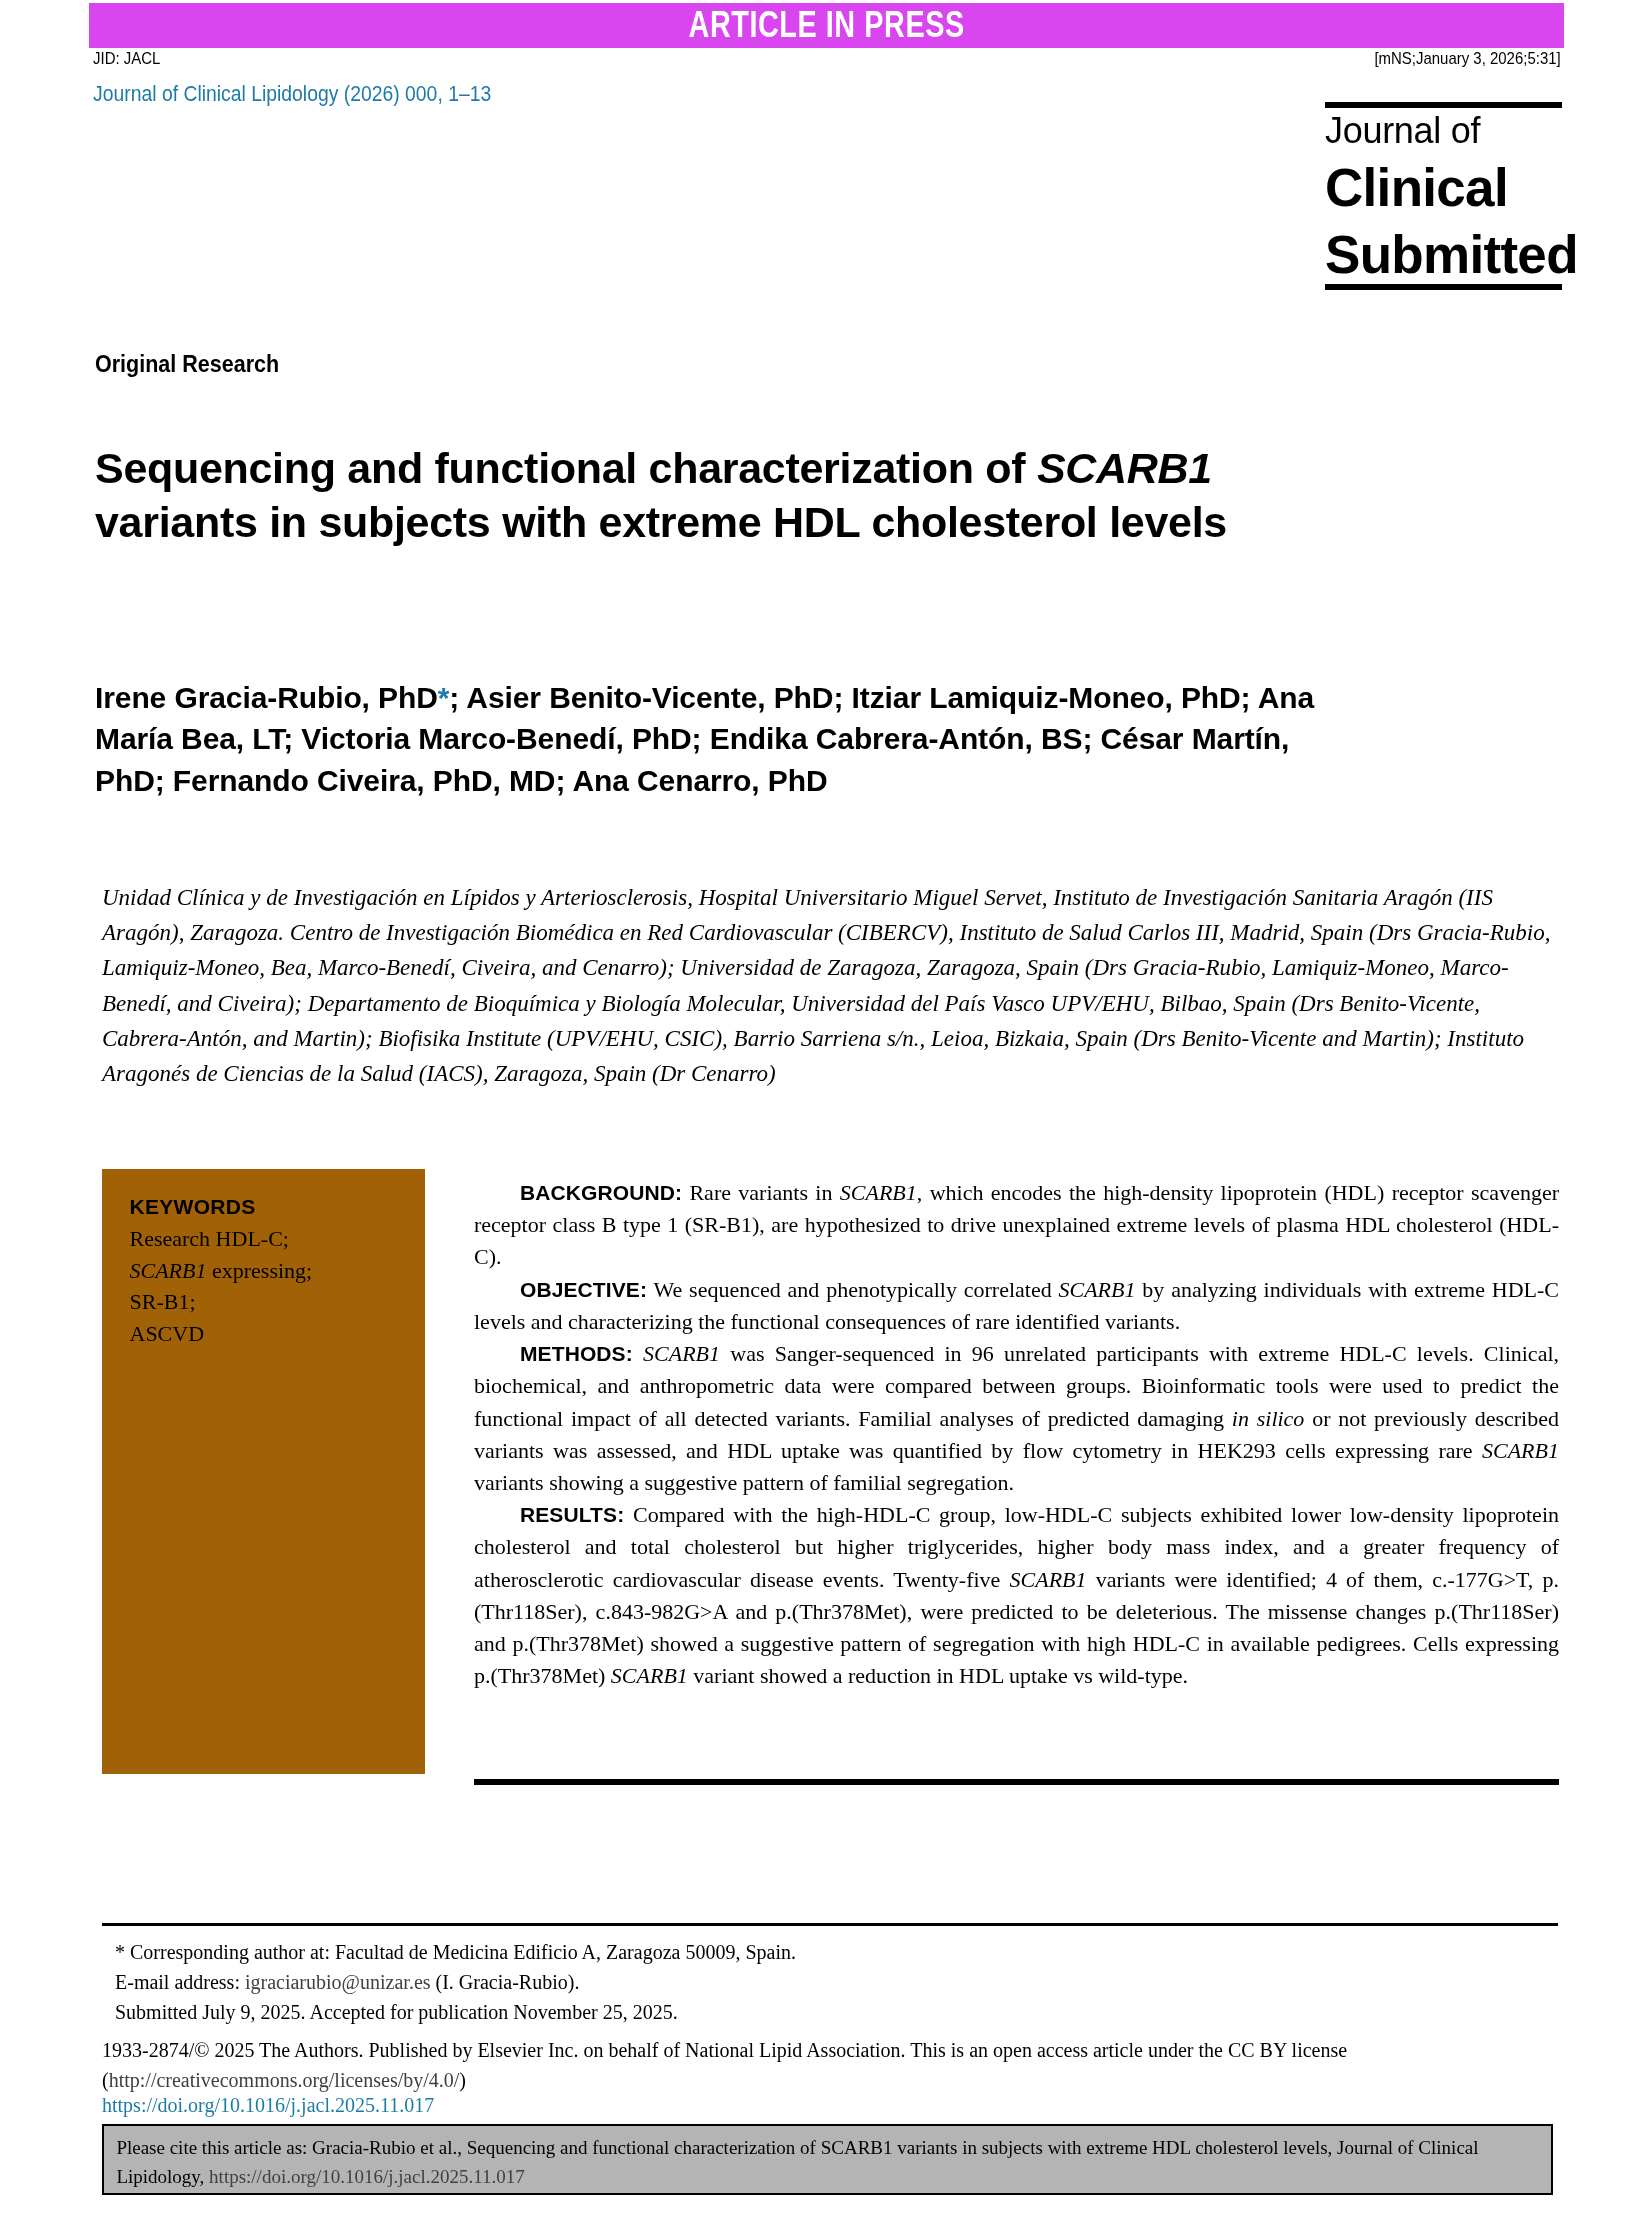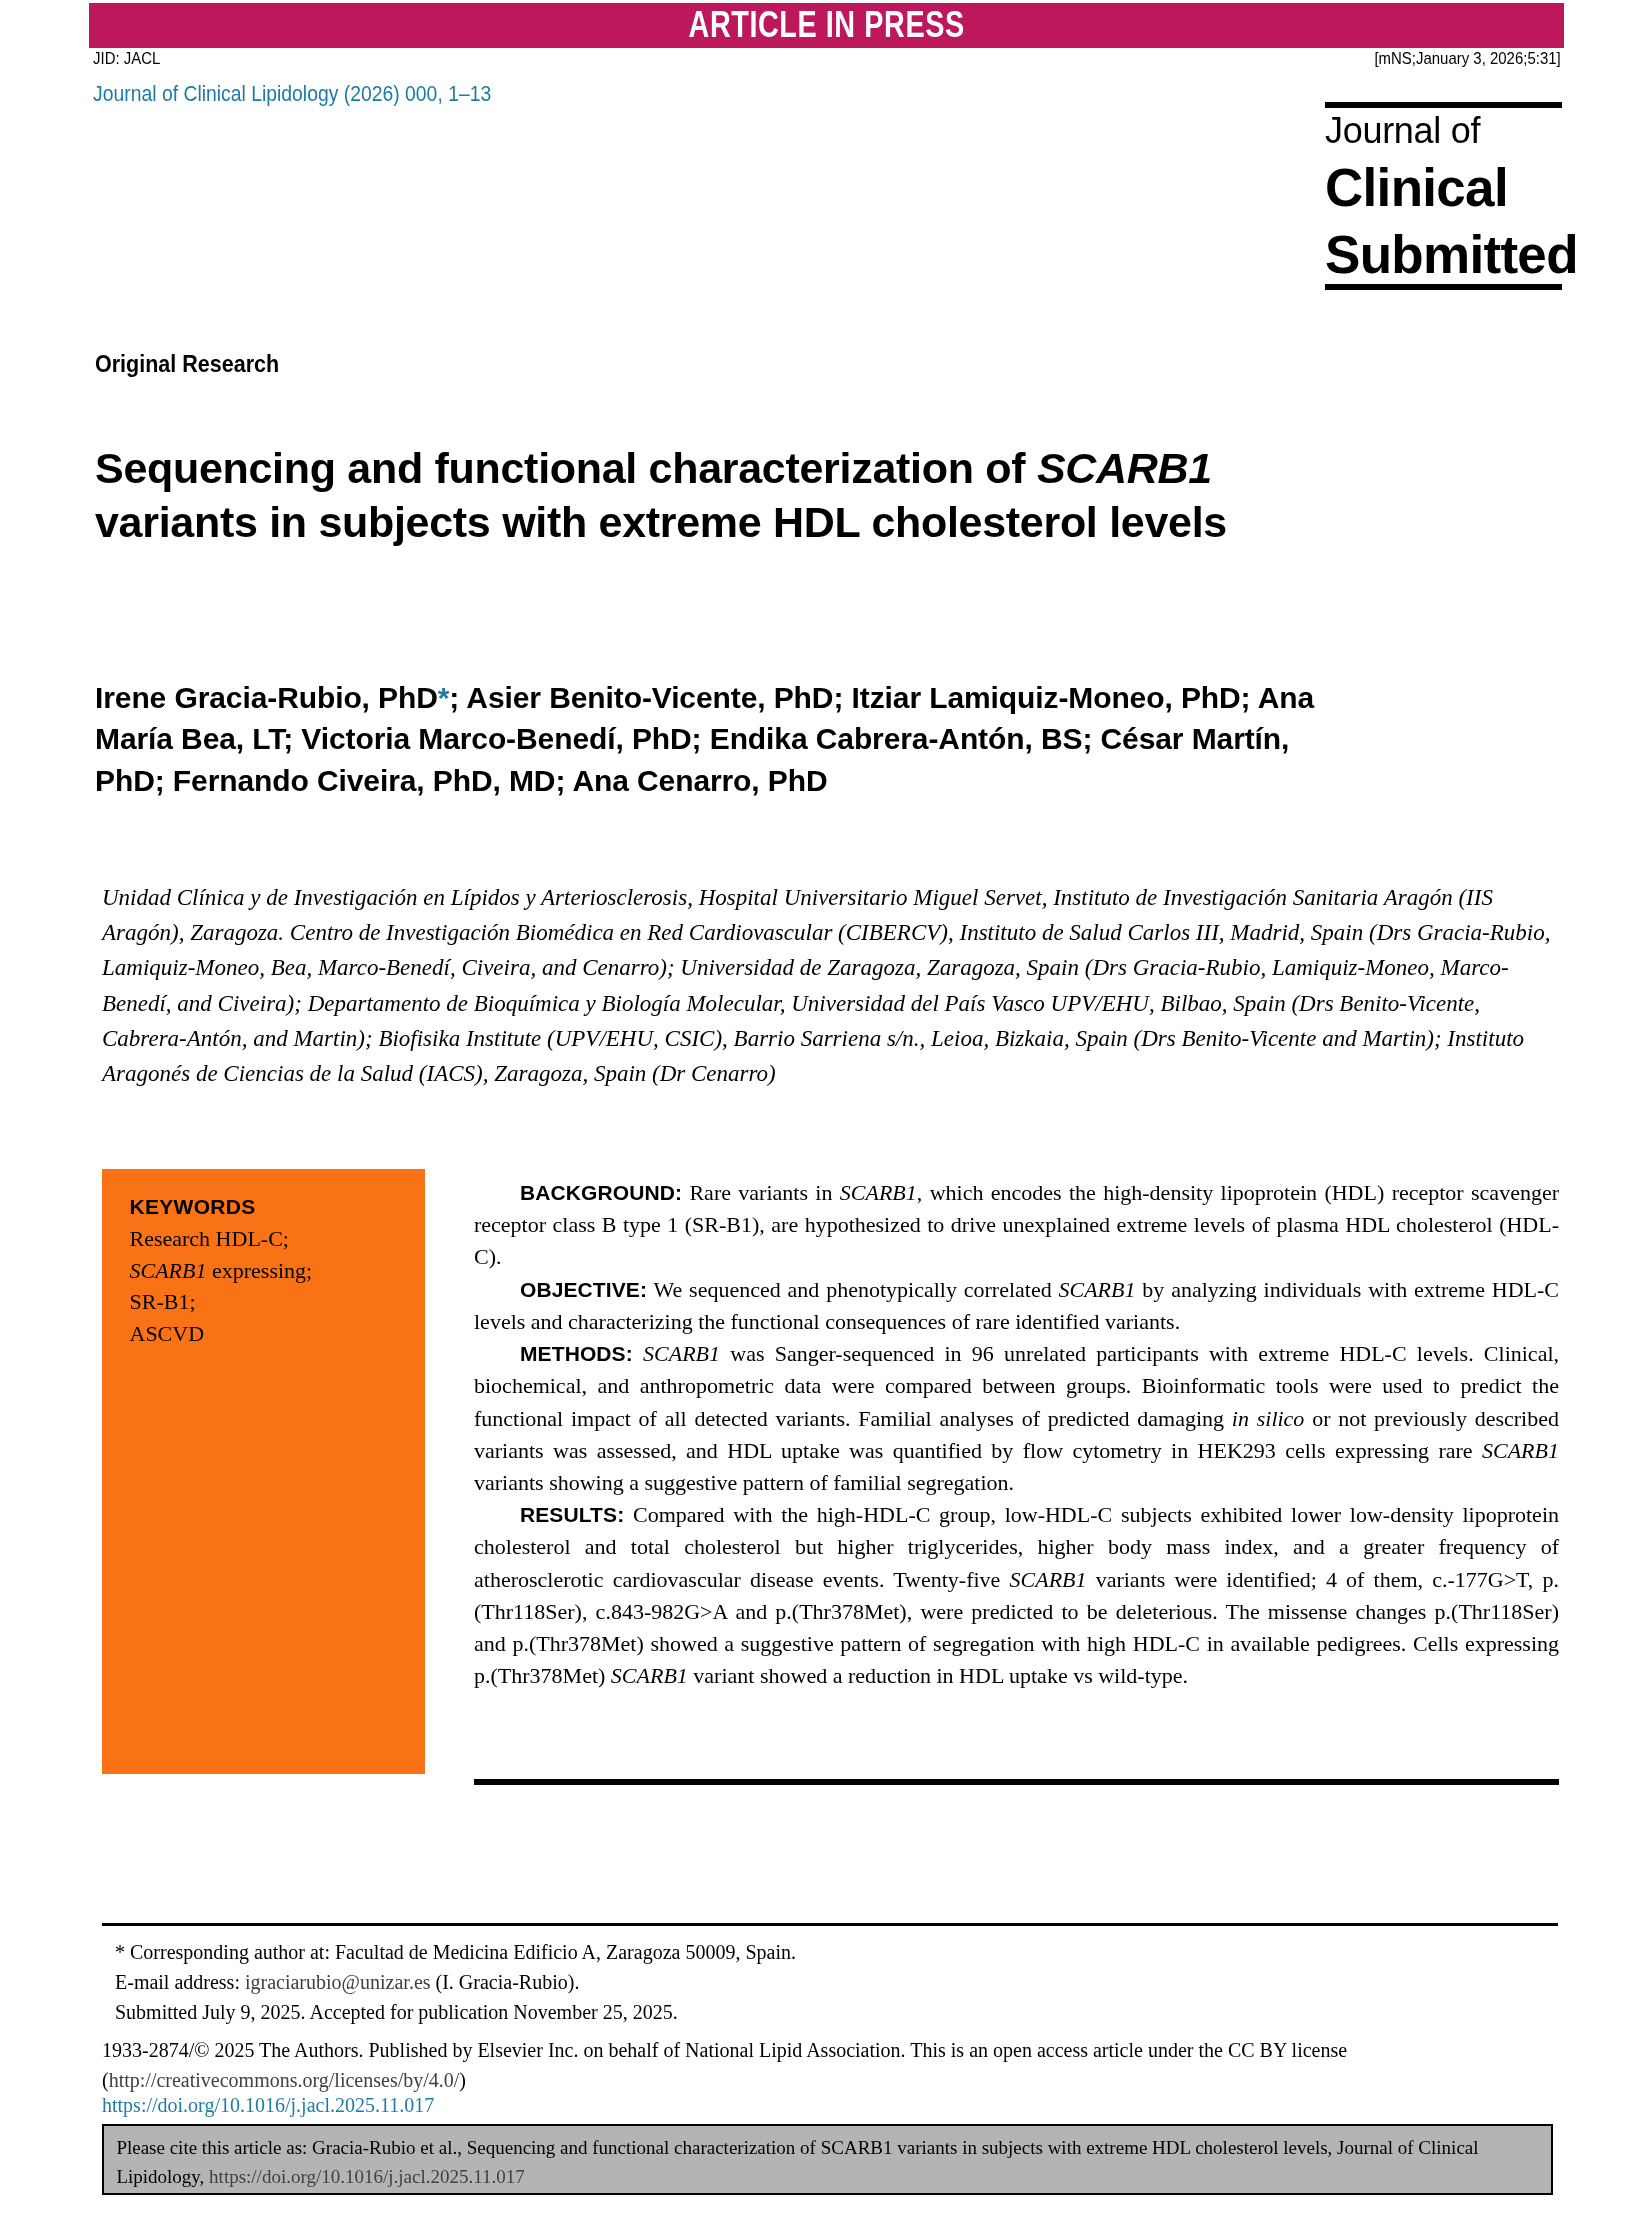--- a/index.html
+++ b/index.html
@@ -16,21 +16,21 @@
     overflow: hidden;
   }
 
   
   .aip-banner {
     position: absolute;
     left: 89px;
     top: 2.7px;
     width: 1475px;
     height: 45px;
-    background: #be185d;
+    background: #d946ef;
     display: flex;
     align-items: center;
     justify-content: center;
   }
   .aip-banner-text {
     font-family: "Liberation Sans Narrow", "Liberation Sans", sans-serif;
     font-weight: bold;
     font-size: 36px;
     letter-spacing: 0.7px;
     color: #ffffff;
@@ -160,21 +160,21 @@
     text-align: left;
   }
 
   
   .kw-box {
     position: absolute;
     left: 102px;
     top: 1169px;
     width: 323px;
     height: 605px;
-    background: #f97316;
+    background: #a16207;
   }
   .kw-inner {
     position: absolute;
     left: 27.5px;
     top: 26px;
     width: 275px;
   }
   .kw-title {
     font-family: "Liberation Sans Narrow", "Liberation Sans", sans-serif;
     font-weight: bold;

